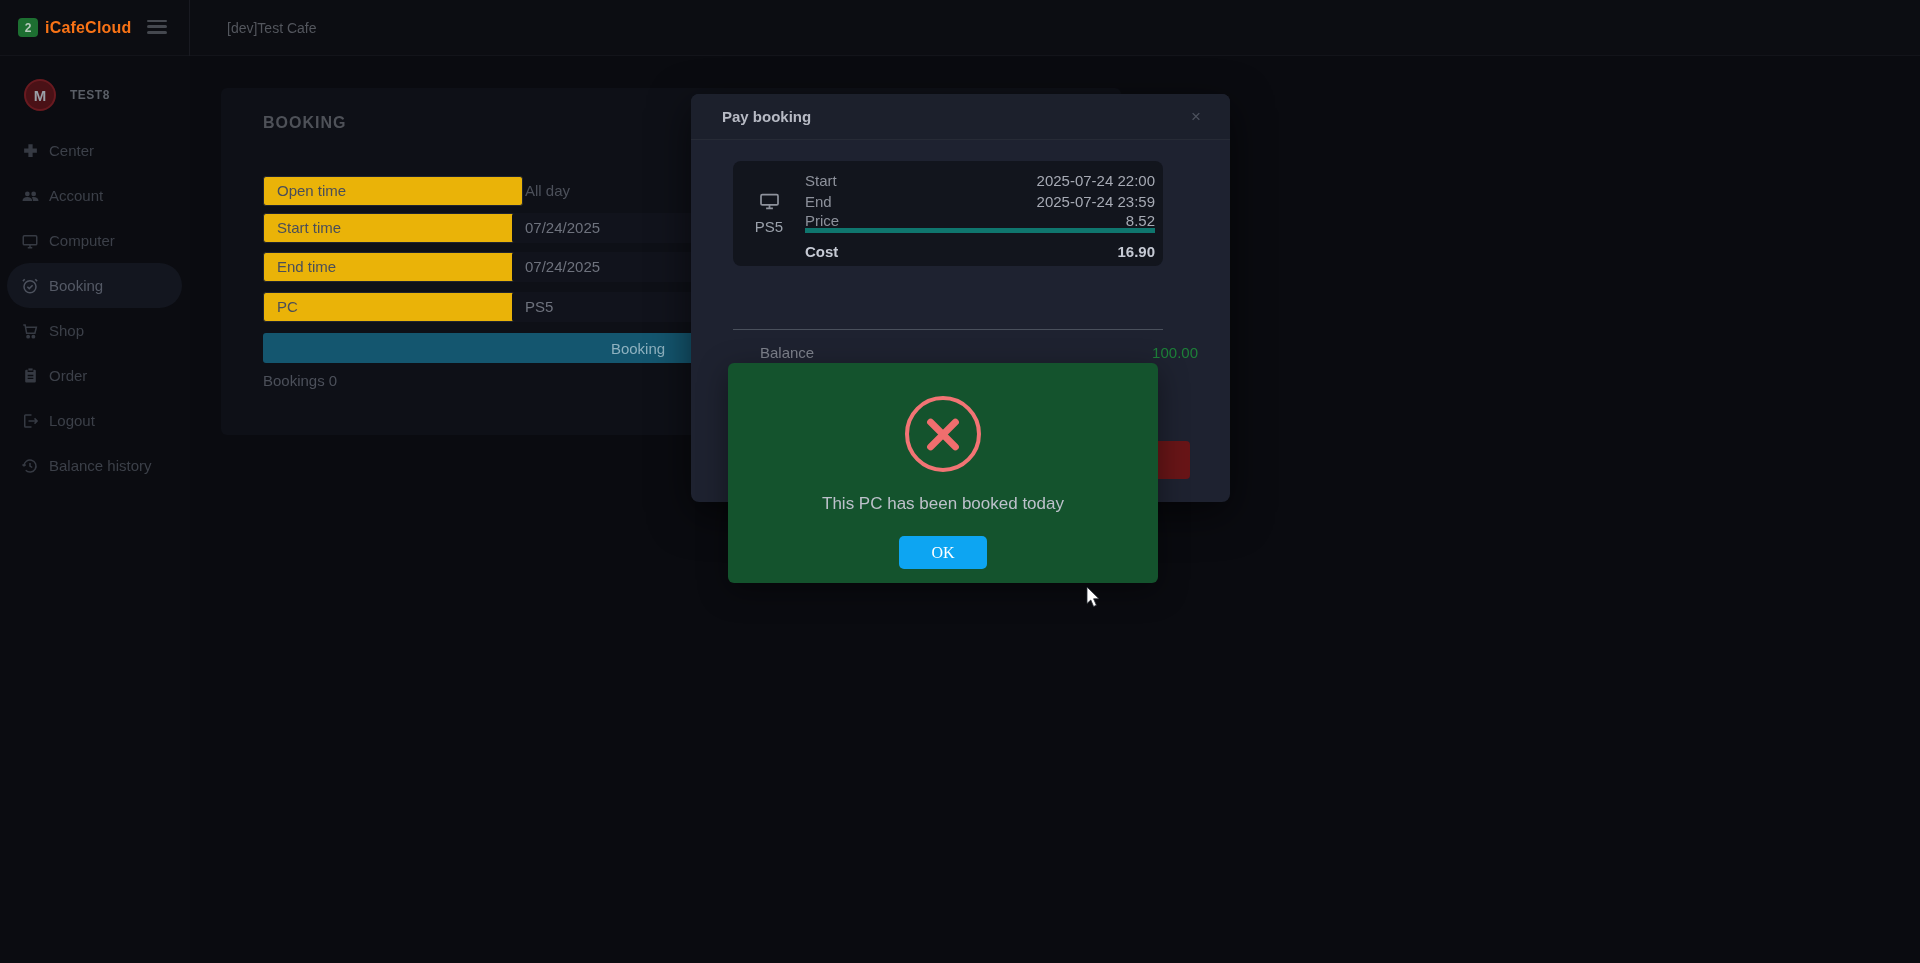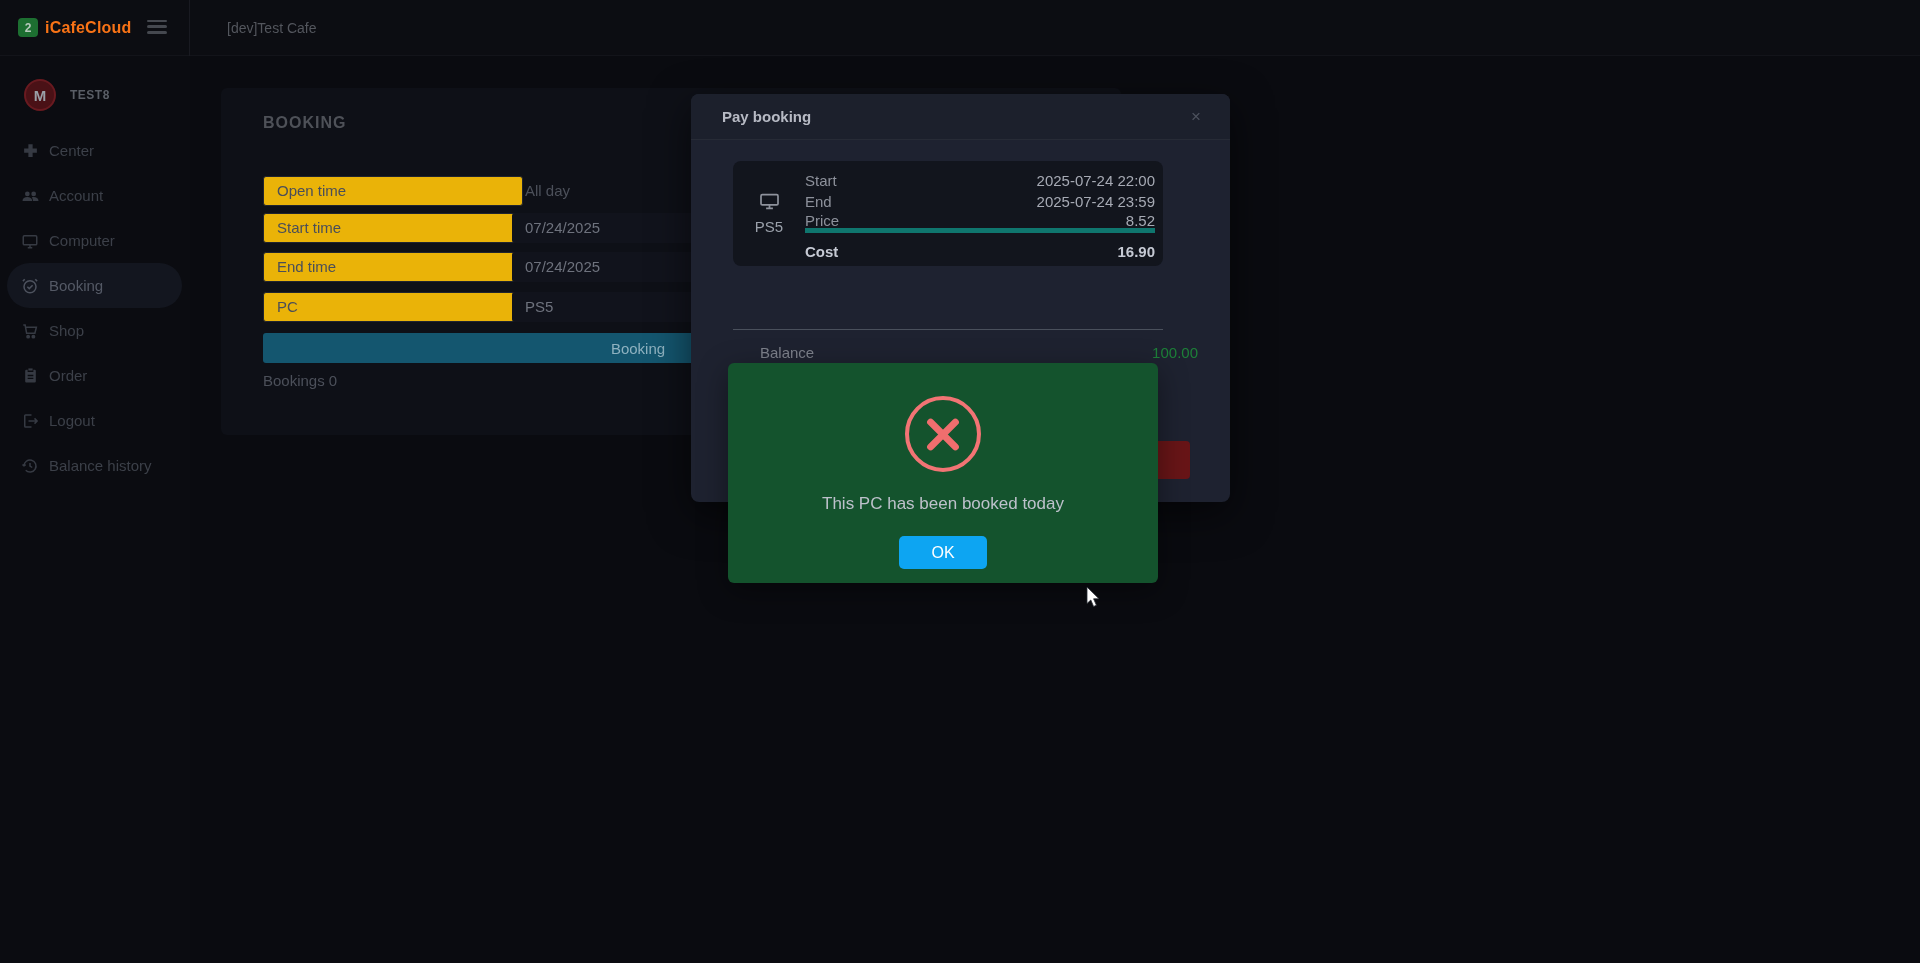--- a/index.html
+++ b/index.html
@@ -140,21 +140,21 @@
   .error-icon .bar {
     position:absolute; left:13px; top:30.5px; width:42px; height:7px;
     background:#f06e6e; border-radius:4px;
   }
   .error-icon .bar.b1 { transform:rotate(45deg); }
   .error-icon .bar.b2 { transform:rotate(-45deg); }
   .alert-message { margin-top:22px; font-size:17px; color:#bdc1cb; }
   .ok-btn {
     margin-top:22px; width:88px; height:33px;
     background:#0da5f2; border:none; border-radius:5px;
-    color:#ffffff; font-size:16px; font-family:Liberation Sans, sans-serif; cursor:pointer;
+    color:#ffffff; font-size:16px; font-family:Liberation Serif, serif; cursor:pointer;
   }
 
   
   .cursor { position:absolute; left:1086px; top:586px; z-index:40; pointer-events:none; }
 </style>
 </head>
 <body>
 
 <div class="topbar">
   <div class="brand-zone">

